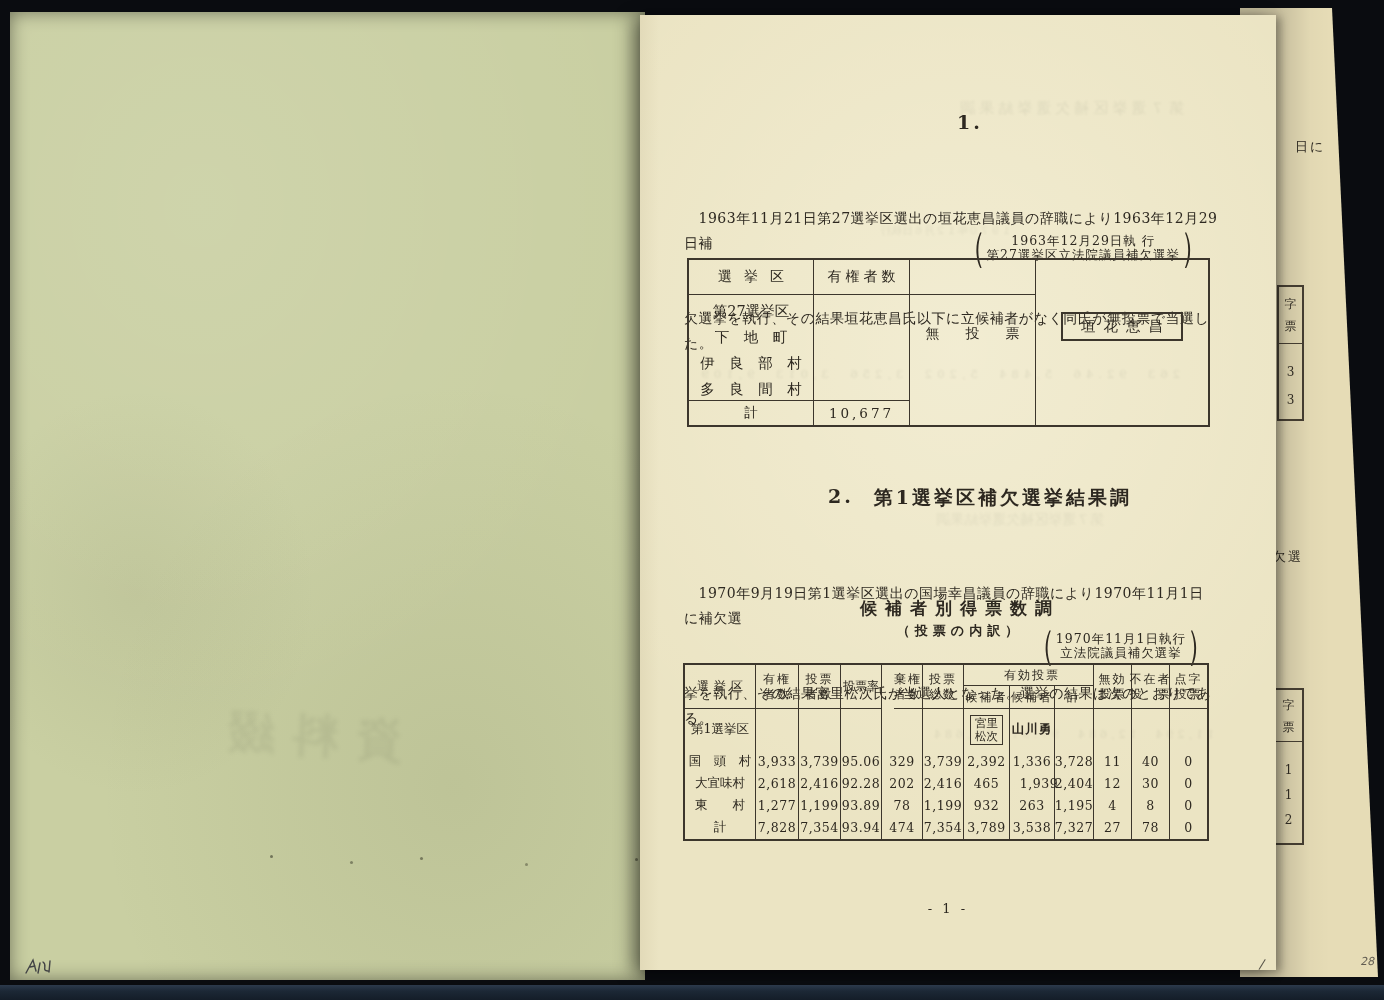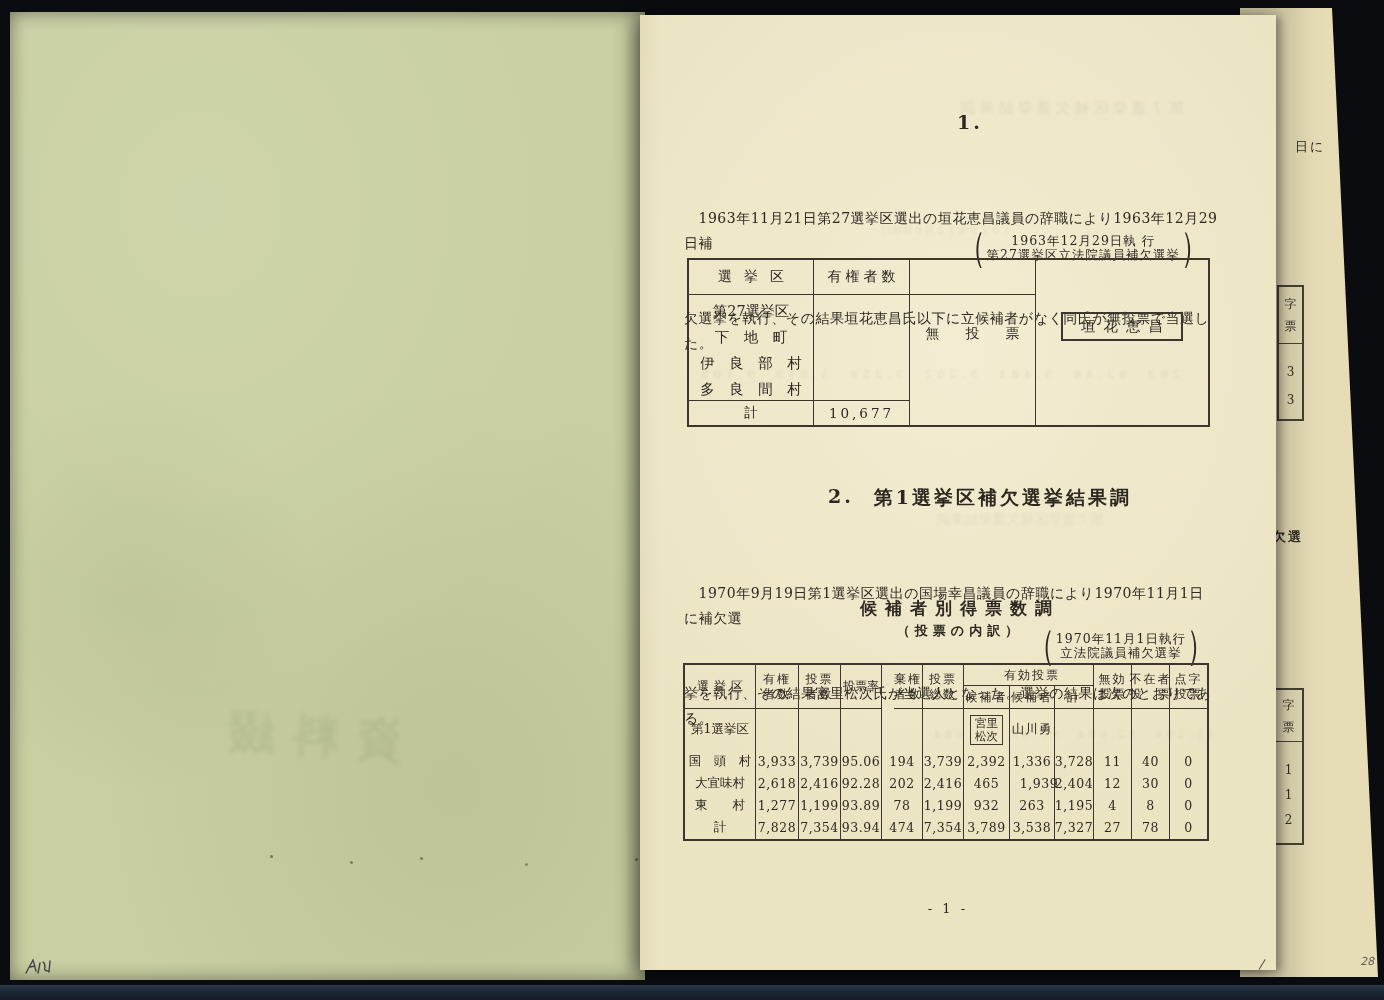--- a/index.html
+++ b/index.html
@@ -105,21 +105,21 @@
       <div class="strip-h" style="height:56px;">
         <span>字</span>
         <span>票</span>
       </div>
       <div class="strip-v" style="padding-top:14px;line-height:28px;">
         <div>3</div>
         <div>3</div>
       </div>
     </div>
 
-    <div class="frag" style="left:33px;top:520px;font-weight:bold;">欠選</div>
+    <div class="frag" style="left:33px;top:540px;">欠選</div>
 
     <div class="stripbox" style="left:33px;top:680px;width:27px;height:153px;">
       <div class="strip-h" style="height:51px;">
         <span>字</span>
         <span>票</span>
       </div>
       <div class="strip-v" style="padding-top:16px;line-height:25px;">
         <div>1</div>
         <div>1</div>
         <div>2</div>
@@ -244,31 +244,31 @@
       <div class="c br" style="grid-column:3;grid-row:3;"></div>
       <div class="c br" style="grid-column:4;grid-row:3;"></div>
       <div class="c br" style="grid-column:5;grid-row:3;"></div>
       <div class="c br" style="grid-column:6;grid-row:3;"></div>
       <div class="c br" style="grid-column:7;grid-row:3;">
         <span class="wbox">
           <span style="display:block;">宮里</span>
           <span style="display:block;">松次</span>
         </span>
       </div>
-      <div class="c candb br" style="grid-column:8;grid-row:3;">山川勇</div>
+      <div class="c candb br" style="grid-column:8;grid-row:3;font-weight:bold;">山川勇</div>
       <div class="c br" style="grid-column:9;grid-row:3;"></div>
       <div class="c br" style="grid-column:10;grid-row:3;"></div>
       <div class="c br" style="grid-column:11;grid-row:3;"></div>
       <div class="c" style="grid-column:12;grid-row:3;"></div>
 
       <div class="c lblrow br" style="grid-column:1;grid-row:4;">国　頭　村</div>
       <div class="c num br" style="grid-column:2;grid-row:4;">3,933</div>
       <div class="c num br" style="grid-column:3;grid-row:4;">3,739</div>
       <div class="c num br" style="grid-column:4;grid-row:4;">95.06</div>
-      <div class="c num br" style="grid-column:5;grid-row:4;">194</div>
+      <div class="c num br" style="grid-column:5;grid-row:4;">329</div>
       <div class="c num br" style="grid-column:6;grid-row:4;">3,739</div>
       <div class="c num br" style="grid-column:7;grid-row:4;">2,392</div>
       <div class="c num br" style="grid-column:8;grid-row:4;">1,336</div>
       <div class="c num br" style="grid-column:9;grid-row:4;">3,728</div>
       <div class="c num br" style="grid-column:10;grid-row:4;">11</div>
       <div class="c num br" style="grid-column:11;grid-row:4;">40</div>
       <div class="c num" style="grid-column:12;grid-row:4;">0</div>
 
       <div class="c lblrow br" style="grid-column:1;grid-row:5;">大宜味村</div>
       <div class="c num br" style="grid-column:2;grid-row:5;">2,618</div>

